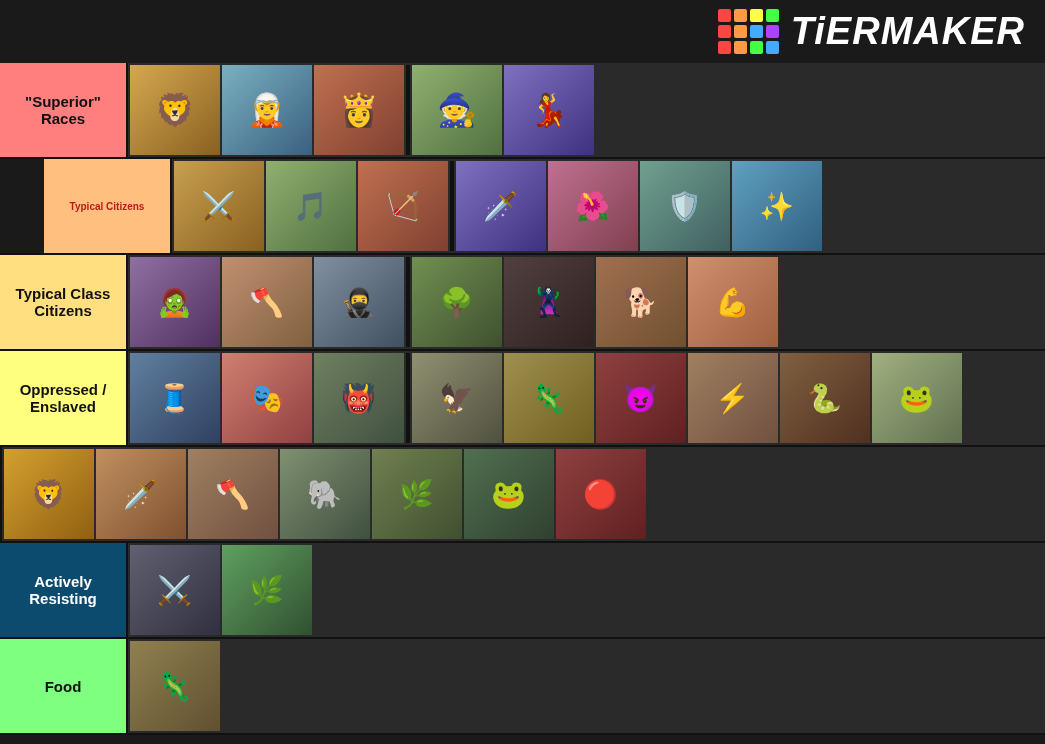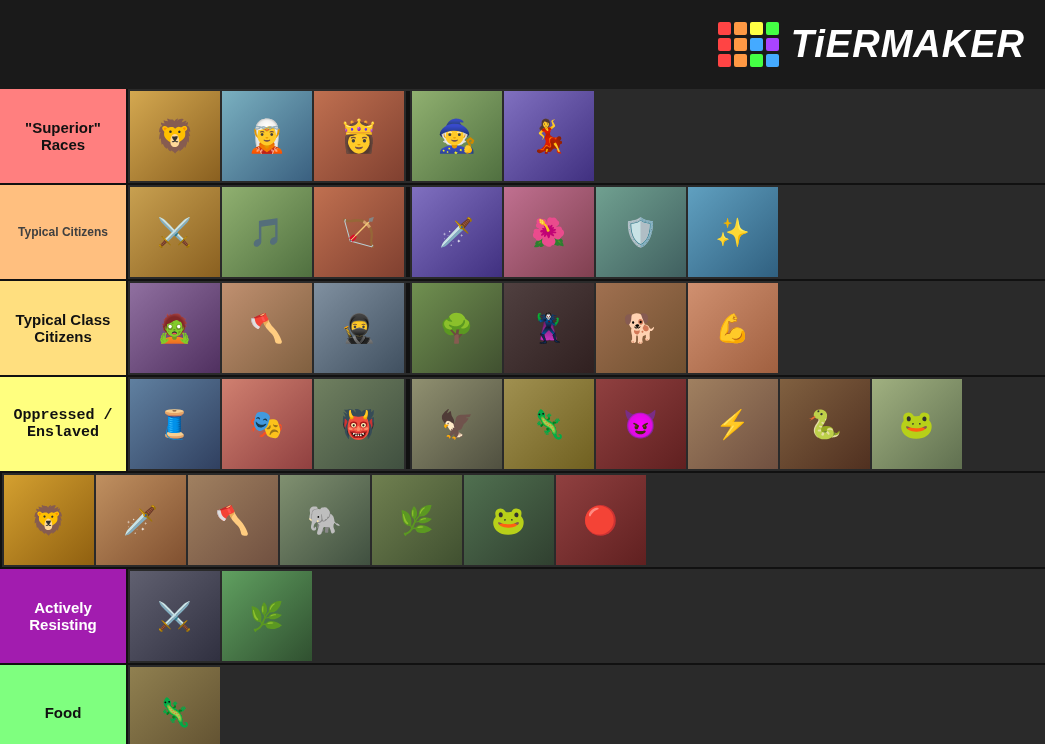--- a/index.html
+++ b/index.html
@@ -38,21 +38,21 @@
       align-items: center;
       justify-content: center;
       overflow: hidden;
       flex-shrink: 0;
     }
 
   </style>
 </head>
 <body>
 
-<div style="display:flex; align-items:center; justify-content:flex-end; padding:8px 20px; background:#1a1a1a; height:89px;">
+<div style="display:flex; align-items:center; justify-content:flex-end; padding:8px 20px; background:#1a1a1a; height:63px;">
   <div style="display:flex; align-items:center; gap:12px;">
     <div style="display:grid; grid-template-columns: repeat(4, 13px); grid-template-rows: repeat(3, 13px); gap:3px;">
       <div style="background:#ff4444; border-radius:2px;"></div>
       <div style="background:#ff9944; border-radius:2px;"></div>
       <div style="background:#ffff44; border-radius:2px;"></div>
       <div style="background:#44ff44; border-radius:2px;"></div>
       <div style="background:#ff4444; border-radius:2px;"></div>
       <div style="background:#ff9944; border-radius:2px;"></div>
       <div style="background:#44aaff; border-radius:2px;"></div>
       <div style="background:#aa44ff; border-radius:2px;"></div>
@@ -78,21 +78,21 @@
       <div class="tier-item" style="width:90px;height:90px;background:linear-gradient(135deg,#c07050,#804030);display:flex;align-items:center;justify-content:center;font-size:32px;">👸</div>
 
       <div style="width:4px; height:90px; background:#111;"></div>
 
       <div class="tier-item" style="width:90px;height:90px;background:linear-gradient(135deg,#90b070,#507040);display:flex;align-items:center;justify-content:center;font-size:32px;">🧙</div>
       <div class="tier-item" style="width:90px;height:90px;background:linear-gradient(135deg,#8070c0,#403080);display:flex;align-items:center;justify-content:center;font-size:32px;">💃</div>
     </div>
   </div>
 
   <div class="tier-row">
-    <div class="tier-label" style="background:#ffbf7f; width:126px; min-width:126px; font-size:12px; font-weight:bold; text-align:center; display:flex; align-items:center; justify-content:center; padding:8px; color:#404040;">Typical Citizens</div>
+    <div class="tier-label" style="background:#ffbf7f; width:126px; min-width:126px; font-size:10px; font-weight:bold; text-align:center; display:flex; align-items:center; justify-content:center; padding:8px; color:#b91c1c;margin-left:44px;">Typical Citizens</div>
     <div style="display:flex; flex-wrap:wrap; flex:1; background:#2a2a2a; border-left:2px solid #111; align-items:center; padding:2px; gap:2px; min-height:90px;">
       <div class="tier-item" style="width:90px;height:90px;background:linear-gradient(135deg,#c8a050,#8a6020);display:flex;align-items:center;justify-content:center;font-size:28px;">⚔️</div>
       <div class="tier-item" style="width:90px;height:90px;background:linear-gradient(135deg,#90b070,#507040);display:flex;align-items:center;justify-content:center;font-size:28px;">🎵</div>
       <div class="tier-item" style="width:90px;height:90px;background:linear-gradient(135deg,#c07050,#804030);display:flex;align-items:center;justify-content:center;font-size:28px;">🏹</div>
       <div style="width:4px; height:90px; background:#111;"></div>
       <div class="tier-item" style="width:90px;height:90px;background:linear-gradient(135deg,#8070c0,#403080);display:flex;align-items:center;justify-content:center;font-size:28px;">🗡️</div>
       <div class="tier-item" style="width:90px;height:90px;background:linear-gradient(135deg,#c07090,#804050);display:flex;align-items:center;justify-content:center;font-size:28px;">🌺</div>
       <div class="tier-item" style="width:90px;height:90px;background:linear-gradient(135deg,#70a090,#406060);display:flex;align-items:center;justify-content:center;font-size:28px;">🛡️</div>
       <div class="tier-item" style="width:90px;height:90px;background:linear-gradient(135deg,#60a0c0,#306080);display:flex;align-items:center;justify-content:center;font-size:28px;">✨</div>
     </div>
@@ -106,21 +106,21 @@
       <div class="tier-item" style="width:90px;height:90px;background:linear-gradient(135deg,#8090a0,#405060);display:flex;align-items:center;justify-content:center;font-size:28px;">🥷</div>
       <div style="width:4px; height:90px; background:#111;"></div>
       <div class="tier-item" style="width:90px;height:90px;background:linear-gradient(135deg,#709050,#405030);display:flex;align-items:center;justify-content:center;font-size:28px;">🌳</div>
       <div class="tier-item" style="width:90px;height:90px;background:linear-gradient(135deg,#504040,#302020);display:flex;align-items:center;justify-content:center;font-size:28px;">🦹</div>
       <div class="tier-item" style="width:90px;height:90px;background:linear-gradient(135deg,#a07050,#705030);display:flex;align-items:center;justify-content:center;font-size:28px;">🐕</div>
       <div class="tier-item" style="width:90px;height:90px;background:linear-gradient(135deg,#d09070,#a06040);display:flex;align-items:center;justify-content:center;font-size:28px;">💪</div>
     </div>
   </div>
 
   <div class="tier-row">
-    <div class="tier-label" style="background:#ffff7f; width:126px; min-width:126px; font-size:15px; font-weight:bold; text-align:center; display:flex; align-items:center; justify-content:center; padding:8px; color:#111;font-family:Liberation Mono, monospace;">Oppressed / Enslaved</div>
+    <div class="tier-label" style="background:#ffff7f; width:126px; min-width:126px; font-size:15px; font-weight:bold; text-align:center; display:flex; align-items:center; justify-content:center; padding:8px; color:#111;">Oppressed / Enslaved</div>
     <div style="display:flex; flex-wrap:wrap; flex:1; background:#2a2a2a; border-left:2px solid #111; align-items:center; padding:2px; gap:2px; min-height:90px;">
       <div class="tier-item" style="width:90px;height:90px;background:linear-gradient(135deg,#6080a0,#304060);display:flex;align-items:center;justify-content:center;font-size:28px;">🧵</div>
       <div class="tier-item" style="width:90px;height:90px;background:linear-gradient(135deg,#d08070,#904040);display:flex;align-items:center;justify-content:center;font-size:28px;">🎭</div>
       <div class="tier-item" style="width:90px;height:90px;background:linear-gradient(135deg,#708060,#405040);display:flex;align-items:center;justify-content:center;font-size:28px;">👹</div>
       <div style="width:4px; height:90px; background:#111;"></div>
       <div class="tier-item" style="width:90px;height:90px;background:linear-gradient(135deg,#909070,#505040);display:flex;align-items:center;justify-content:center;font-size:28px;">🦅</div>
       <div class="tier-item" style="width:90px;height:90px;background:linear-gradient(135deg,#a09050,#706020);display:flex;align-items:center;justify-content:center;font-size:28px;">🦎</div>
       <div class="tier-item" style="width:90px;height:90px;background:linear-gradient(135deg,#904040,#602020);display:flex;align-items:center;justify-content:center;font-size:28px;">😈</div>
       <div class="tier-item" style="width:90px;height:90px;background:linear-gradient(135deg,#a08060,#705040);display:flex;align-items:center;justify-content:center;font-size:28px;">⚡</div>
       <div class="tier-item" style="width:90px;height:90px;background:linear-gradient(135deg,#806040,#503020);display:flex;align-items:center;justify-content:center;font-size:28px;">🐍</div>
@@ -134,21 +134,21 @@
       <div class="tier-item" style="width:90px;height:90px;background:linear-gradient(135deg,#c09060,#805030);display:flex;align-items:center;justify-content:center;font-size:28px;">🗡️</div>
       <div class="tier-item" style="width:90px;height:90px;background:linear-gradient(135deg,#a08060,#705040);display:flex;align-items:center;justify-content:center;font-size:28px;">🪓</div>
       <div class="tier-item" style="width:90px;height:90px;background:linear-gradient(135deg,#809070,#405040);display:flex;align-items:center;justify-content:center;font-size:28px;">🐘</div>
       <div class="tier-item" style="width:90px;height:90px;background:linear-gradient(135deg,#708050,#405030);display:flex;align-items:center;justify-content:center;font-size:28px;">🌿</div>
       <div class="tier-item" style="width:90px;height:90px;background:linear-gradient(135deg,#507050,#304030);display:flex;align-items:center;justify-content:center;font-size:28px;">🐸</div>
       <div class="tier-item" style="width:90px;height:90px;background:linear-gradient(135deg,#904040,#602020);display:flex;align-items:center;justify-content:center;font-size:28px;">🔴</div>
     </div>
   </div>
 
   <div class="tier-row">
-    <div class="tier-label" style="background:#a21caf; width:126px; min-width:126px; font-size:15px; font-weight:bold; text-align:center; display:flex; align-items:center; justify-content:center; padding:8px; color:#fff;">Actively Resisting</div>
+    <div class="tier-label" style="background:#0c4a6e; width:126px; min-width:126px; font-size:15px; font-weight:bold; text-align:center; display:flex; align-items:center; justify-content:center; padding:8px; color:#fff;">Actively Resisting</div>
     <div style="display:flex; flex-wrap:wrap; flex:1; background:#2a2a2a; border-left:2px solid #111; align-items:center; padding:2px; gap:2px; min-height:90px;">
       <div class="tier-item" style="width:90px;height:90px;background:linear-gradient(135deg,#606070,#303040);display:flex;align-items:center;justify-content:center;font-size:28px;">⚔️</div>
       <div class="tier-item" style="width:90px;height:90px;background:linear-gradient(135deg,#60a060,#305030);display:flex;align-items:center;justify-content:center;font-size:28px;">🌿</div>
     </div>
   </div>
 
   <div class="tier-row">
     <div class="tier-label" style="background:#7fff7f; width:126px; min-width:126px; font-size:15px; font-weight:bold; text-align:center; display:flex; align-items:center; justify-content:center; padding:8px; color:#111;">Food</div>
     <div style="display:flex; flex-wrap:wrap; flex:1; background:#2a2a2a; border-left:2px solid #111; align-items:center; padding:2px; gap:2px; min-height:90px;">
       <div class="tier-item" style="width:90px;height:90px;background:linear-gradient(135deg,#908050,#605030);display:flex;align-items:center;justify-content:center;font-size:28px;">🦎</div>

